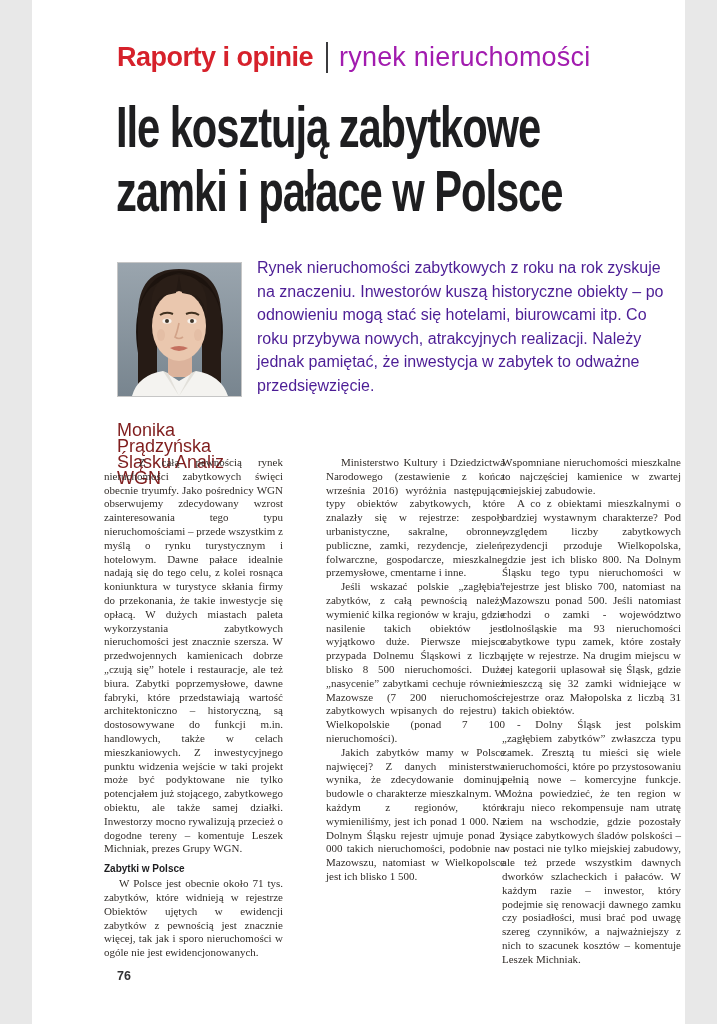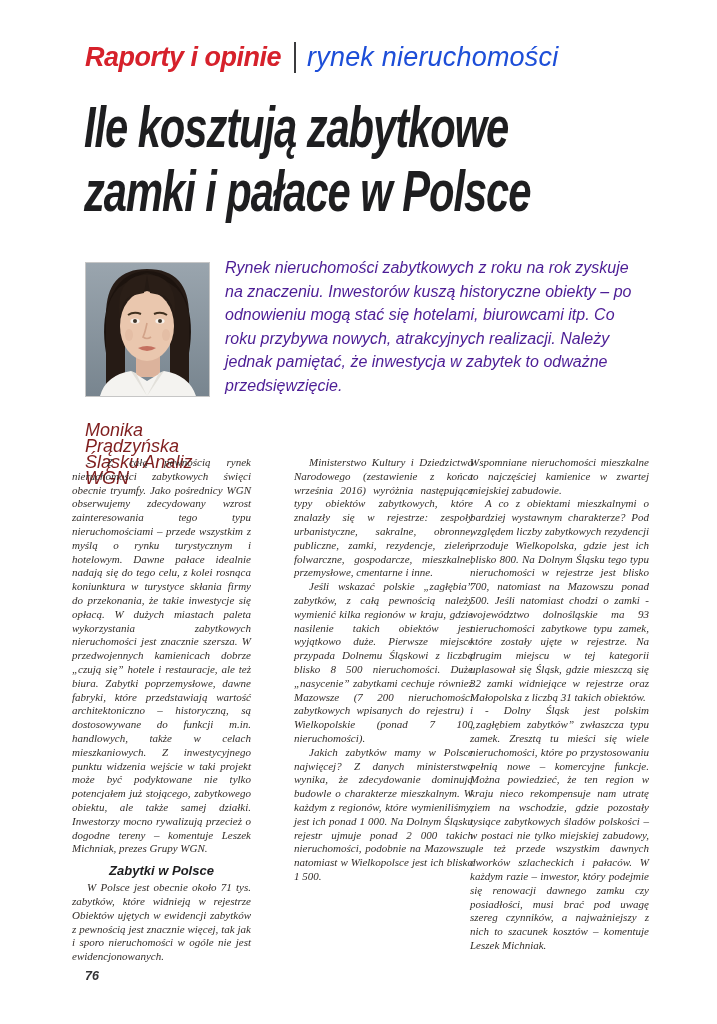--- a/index.html
+++ b/index.html
@@ -1,25 +1,25 @@
 <!DOCTYPE html>
 <html lang="pl"><head>
 <meta charset="utf-8">
 <style>
   html,body{margin:0;padding:0;background:#e8e8e8;}
   .page{
-    position:relative;width:717px;height:1024px;margin:0 auto;
+    position:relative;width:653px;height:1024px;margin:0 auto;
     background:#ffffff;overflow:hidden;
-    font-family:"Liberation Sans",sans-serif;color:#1f1f21;font-style:italic;
+    font-family:"Liberation Sans",sans-serif;color:#1f1f21;
   }
   
   .kicker-row{position:absolute;left:85px;top:42px;display:flex;align-items:center;}
   .kicker{font-size:27px;font-weight:bold;color:#d6212b;letter-spacing:-0.5px;}
   .kicker-sep{width:2px;height:31px;background:#3b3b3d;margin:0 11px 0 13px;}
-  .kicker-section{font-size:27px;font-weight:400;color:#1d4ed8;letter-spacing:0.2px;}
+  .kicker-section{font-size:27px;font-weight:400;color:#a21caf;letter-spacing:0.2px;}
   
   .title{position:absolute;left:84px;top:95px;}
   .title-line{
     display:block;font-size:58px;line-height:64px;font-weight:bold;
     color:#1e1e20;letter-spacing:-1.5px;white-space:nowrap;
     transform:scaleX(0.72);transform-origin:left center;
   }
   
   .author{position:absolute;left:85px;top:262px;width:130px;}
   .photo-frame{width:123px;height:133px;border:1px solid #c6c6c6;background:#8d98a2;}
@@ -35,21 +35,21 @@
   .col-1{left:72px;}
   .col-2{left:294px;}
   .col-3{left:470px;}
   .col p{
     margin:0;font-family:"Liberation Serif",serif;font-size:11px;line-height:13.8px;
     text-align:justify;color:#322d29;text-indent:15px;
   }
   .col p.no-indent{text-indent:0;}
   .col h2{
     margin:7px 0 3px 0;font-family:"Liberation Sans",sans-serif;
-    font-size:13px;font-weight:bold;color:#1d1d1f;text-align:center;letter-spacing:0;
+    font-size:10px;font-weight:bold;color:#1d1d1f;text-align:left;letter-spacing:0;
   }
   
   .page-number{position:absolute;left:85px;top:969px;font-size:12.5px;font-weight:bold;color:#333335;}
 </style>
 </head>
 <body>
 
 <div class="page">
 
   <div class="kicker-row">

